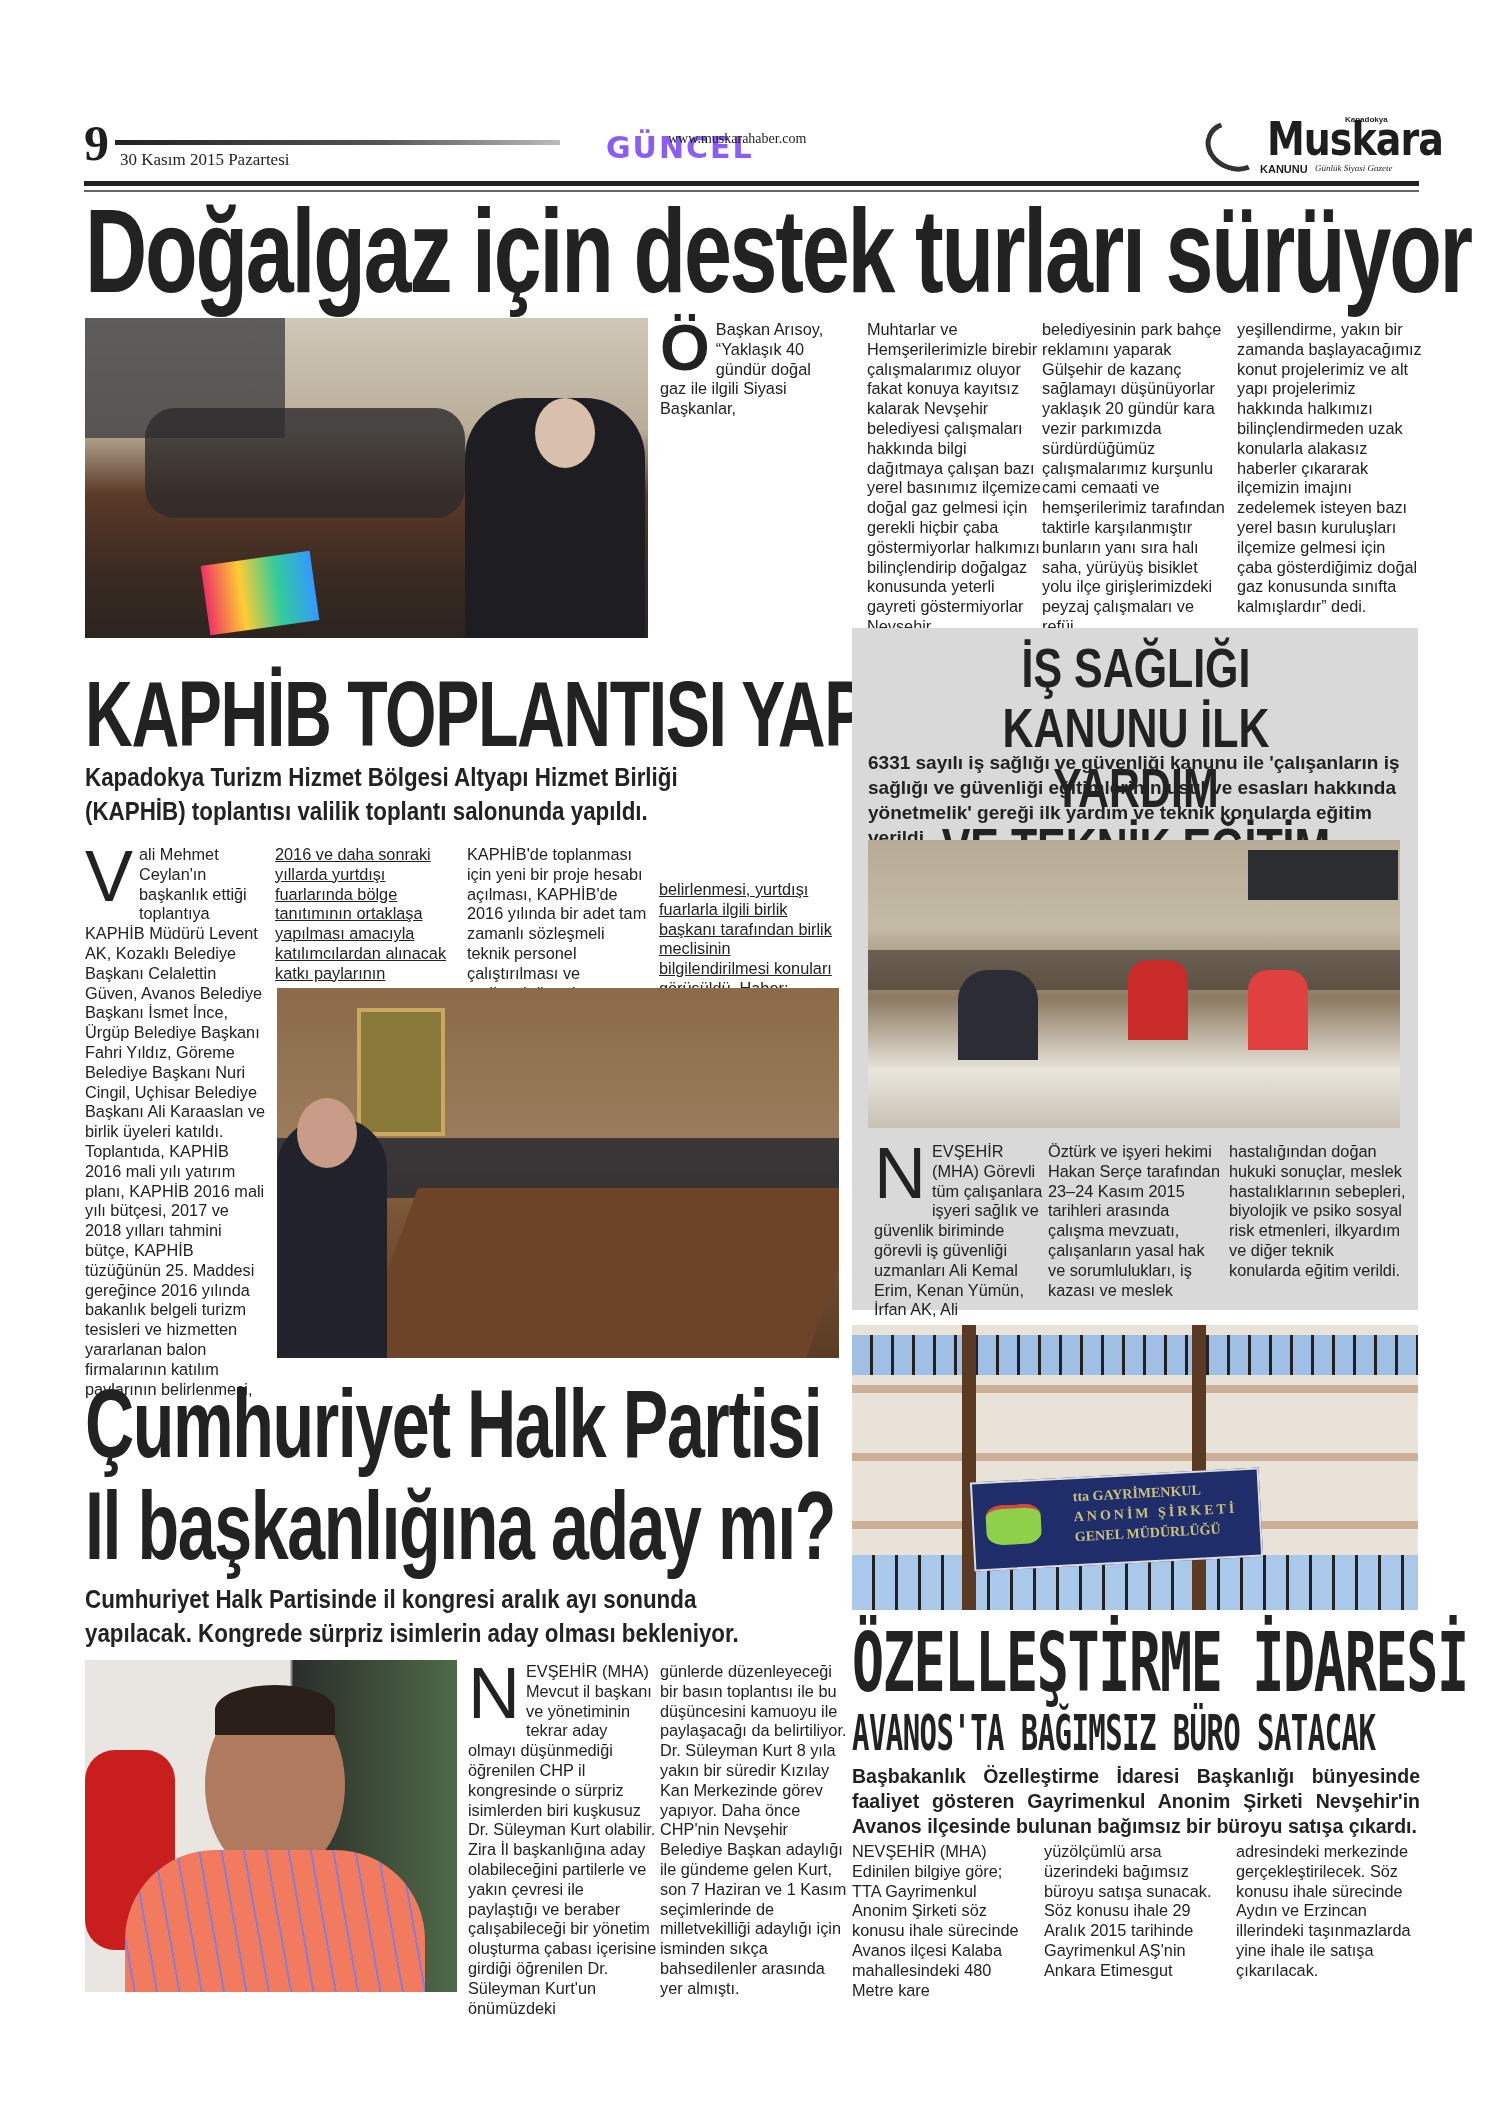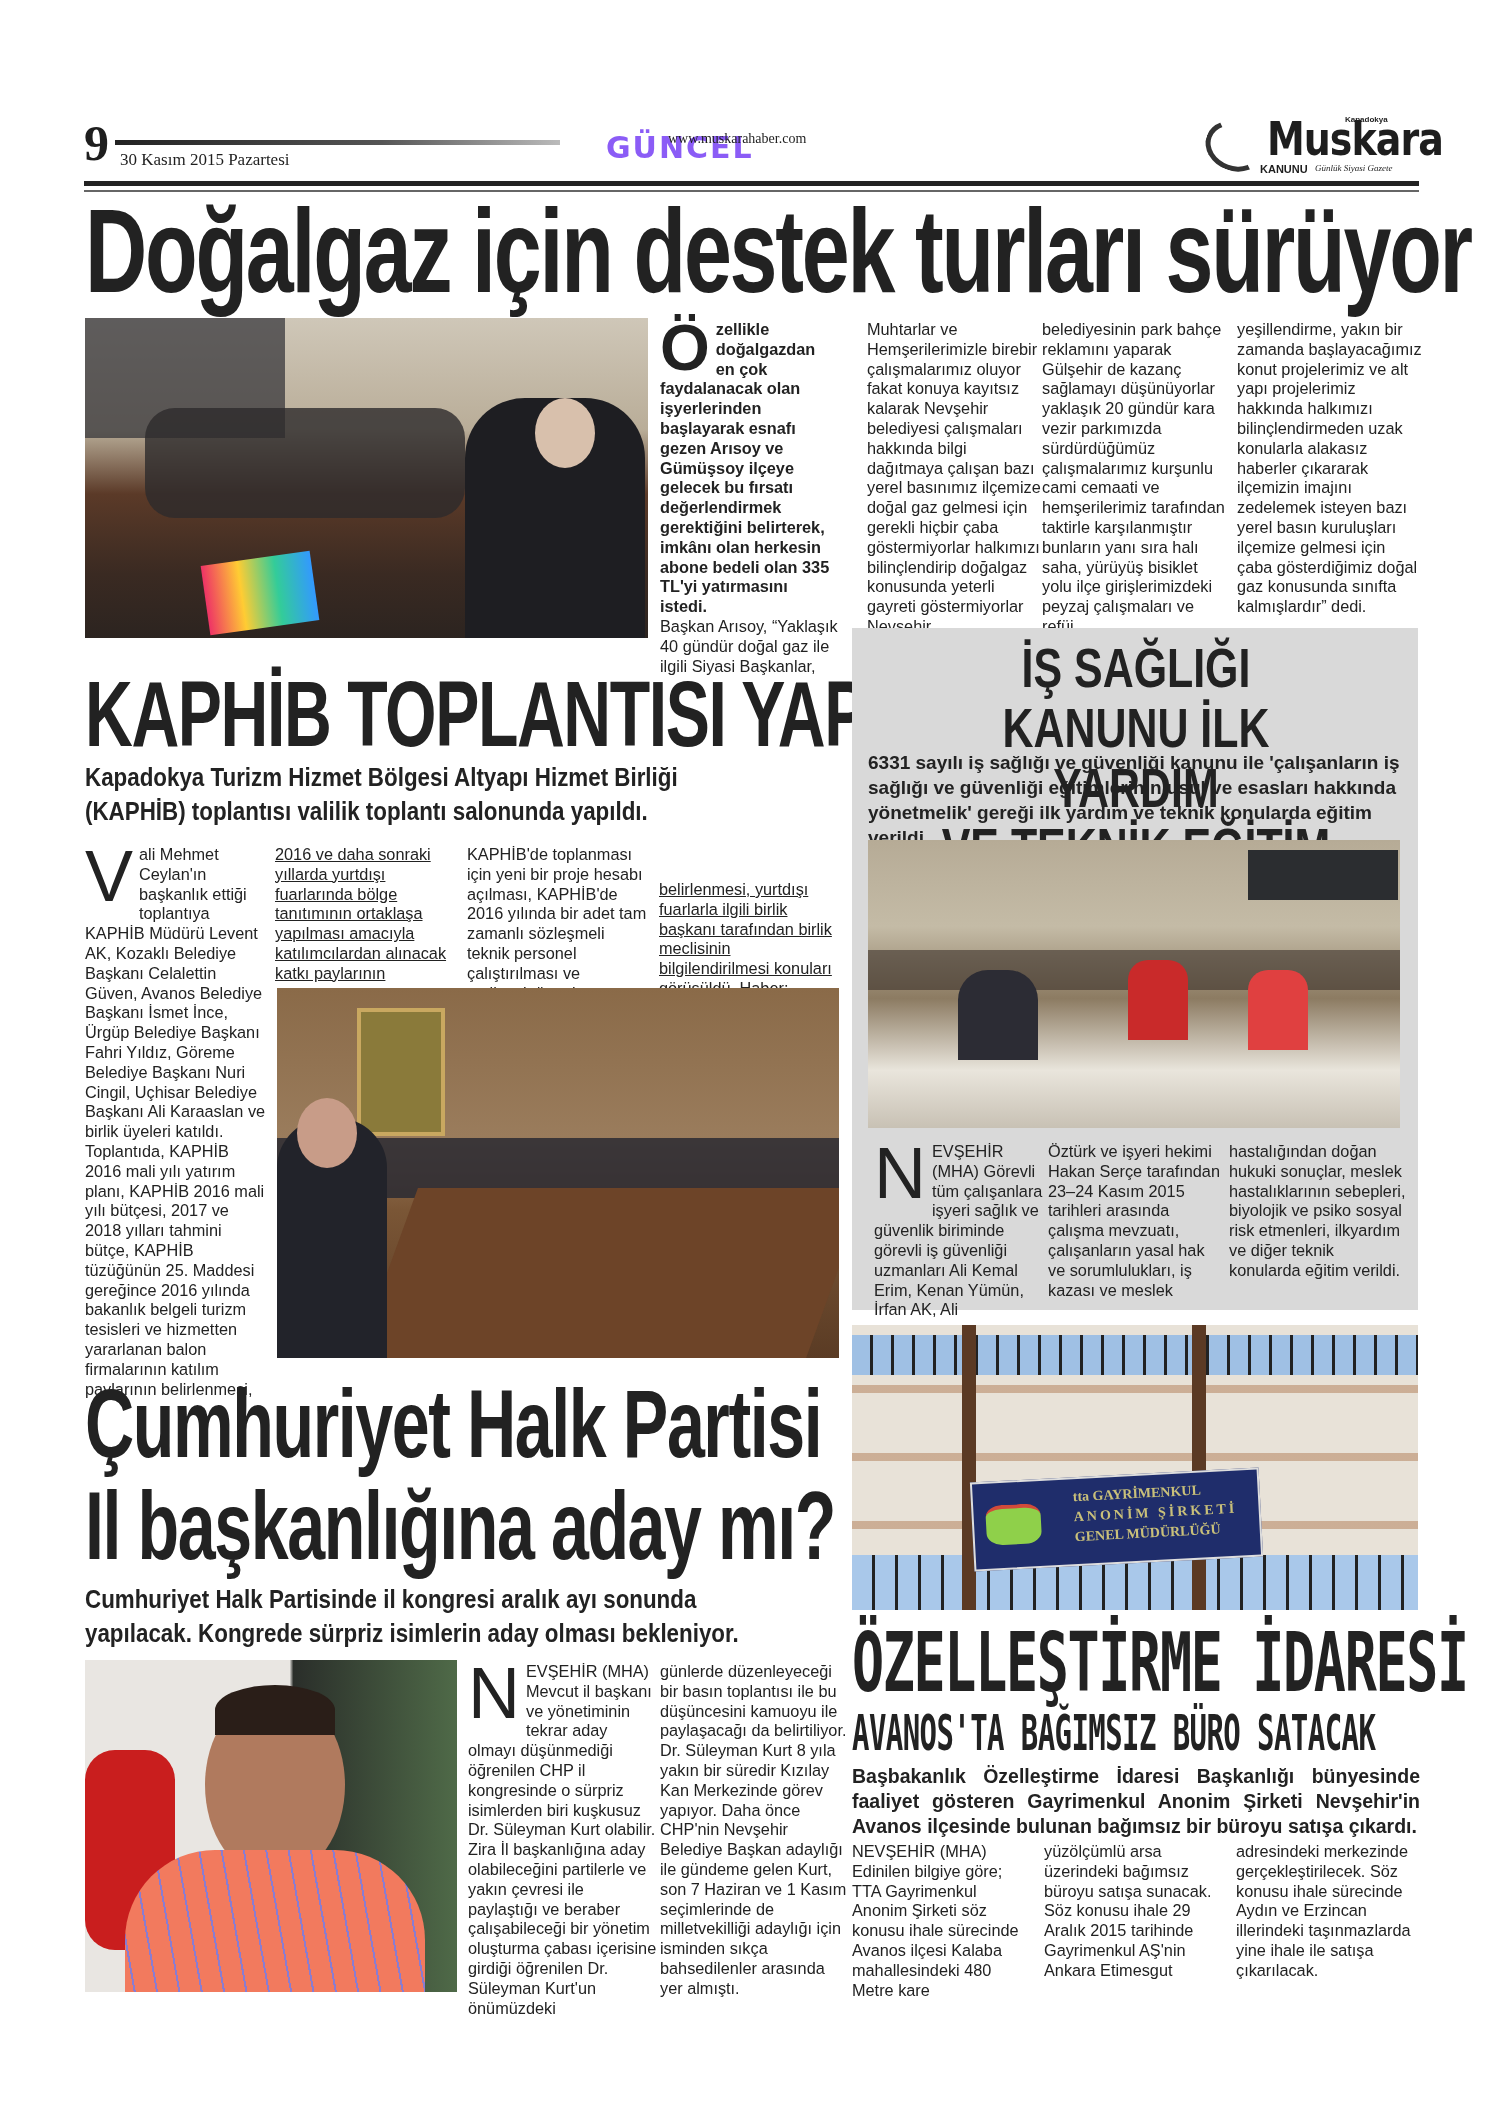--- a/index.html
+++ b/index.html
@@ -60,21 +60,21 @@
 
 <div class="abs hl main-hl">Doğalgaz için destek turları sürüyor</div>
 <div class="abs photo" style="left:85px;top:318px;width:563px;height:320px;background:linear-gradient(180deg,#cfc7b8 0%,#b9ad98 35%,#5b3a28 55%,#3a2a22 80%,#2c2420 100%);">
   <div style="position:absolute;left:0;top:0;width:200px;height:120px;background:#2f2f35;opacity:.7"></div>
   <div style="position:absolute;left:60px;top:90px;width:320px;height:110px;background:#2d2a2c;border-radius:30px;opacity:.8"></div>
   <div style="position:absolute;left:380px;top:80px;width:180px;height:240px;background:#1e1e22;border-radius:60px 60px 0 0"></div>
   <div style="position:absolute;left:450px;top:80px;width:60px;height:70px;background:#d8c0ac;border-radius:50%"></div>
   <div style="position:absolute;left:120px;top:240px;width:110px;height:70px;background:linear-gradient(90deg,#e36,#fc3,#3c9,#39f);transform:rotate(-8deg)"></div>
 </div>
 <div class="abs col bold" style="left:660px;top:320px;width:178px;">
-  <span class="dropcap">Ö</span><span>zellikle doğalgazdan en çok faydalanacak olan işyerlerinden başlayarak esnafı gezen Arısoy ve Gümüşsoy ilçeye gelecek bu fırsatı değerlendirmek gerektiğini belirterek, imkânı olan herkesin abone bedeli olan 335 TL'yi yatırmasını istedi.</span>
+  <span class="dropcap">Ö</span>
   <div style="font-weight:normal">Başkan Arısoy, “Yaklaşık 40 gündür doğal gaz ile ilgili Siyasi Başkanlar,</div>
 </div>
 <div class="abs col" style="left:852px;top:320px;width:180px;margin-left:15px;">Muhtarlar ve Hemşerilerimizle birebir çalışmalarımız oluyor fakat konuya kayıtsız kalarak Nevşehir belediyesi çalışmaları hakkında bilgi dağıtmaya çalışan bazı yerel basınımız ilçemize doğal gaz gelmesi için gerekli hiçbir çaba göstermiyorlar halkımızı bilinçlendirip doğalgaz konusunda yeterli gayreti göstermiyorlar Nevşehir</div>
 <div class="abs col" style="left:1042px;top:320px;width:185px;">belediyesinin park bahçe reklamını yaparak Gülşehir de kazanç sağlamayı düşünüyorlar yaklaşık 20 gündür kara vezir parkımızda sürdürdüğümüz çalışmalarımız kurşunlu cami cemaati ve hemşerilerimiz tarafından taktirle karşılanmıştır bunların yanı sıra halı saha, yürüyüş bisiklet yolu ilçe girişlerimizdeki peyzaj çalışmaları ve refüj</div>
 <div class="abs col" style="left:1237px;top:320px;width:185px;">yeşillendirme, yakın bir zamanda başlayacağımız konut projelerimiz ve alt yapı projelerimiz hakkında halkımızı bilinçlendirmeden uzak konularla alakasız haberler çıkararak ilçemizin imajını zedelemek isteyen bazı yerel basın kuruluşları ilçemize gelmesi için çaba gösterdiğimiz doğal gaz konusunda sınıfta kalmışlardır” dedi.</div>
 
 <div class="abs hl kaphib-hl">KAPHİB TOPLANTISI YAPILDI</div>
 <div class="abs deck" style="left:85px;top:760px;transform:scaleX(0.86);">Kapadokya Turizm Hizmet Bölgesi Altyapı Hizmet Birliği</div>
 <div class="abs deck" style="left:85px;top:794px;transform:scaleX(0.86);">(KAPHİB) toplantısı valilik toplantı salonunda yapıldı.</div>
 <div class="abs col" style="left:85px;top:845px;width:182px;">

